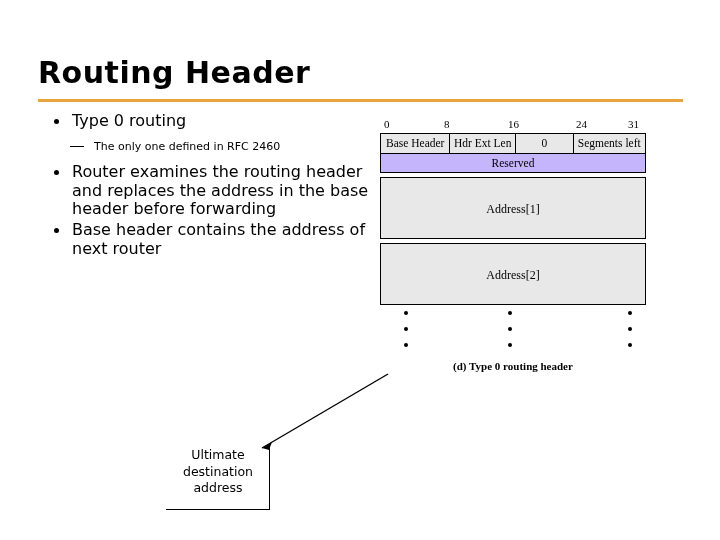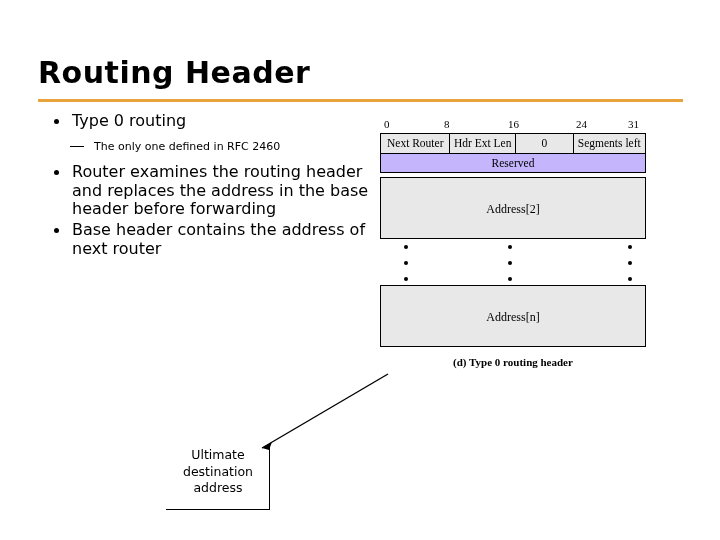--- a/index.html
+++ b/index.html
@@ -239,49 +239,49 @@
 
     <div class="ruler">
       <span style="left:4px;">0</span>
       <span style="left:64px;">8</span>
       <span style="left:128px;">16</span>
       <span style="left:196px;">24</span>
       <span style="left:248px;">31</span>
     </div>
 
     <div class="bitbox">
-      <div class="cell" style="width:70px;">Next Router</div>
+      <div class="cell" style="width:70px;">Base Header</div>
       <div class="cell" style="width:66px;">Hdr Ext Len</div>
       <div class="cell" style="width:58px;">0</div>
       <div class="cell" style="width:72px;">Segments left</div>
     </div>
 
     <div class="fullrow">Reserved</div>
 
+    <div class="addrbox">Address[1]</div>
     <div class="addrbox">Address[2]</div>
 
     <div class="dotsrow">
       <div class="dotcol" style="left:24px;">
           <i></i>
           <i></i>
           <i></i>
         </div>
       <div class="dotcol" style="left:128px;">
           <i></i>
           <i></i>
           <i></i>
         </div>
       <div class="dotcol" style="left:248px;">
           <i></i>
           <i></i>
           <i></i>
         </div>
     </div>
 
-    <div class="addrbox" style="margin-top:0;">Address[n]</div>
 
     <div class="figcaption">(d) Type 0 routing header</div>
   </div>
 
   <svg class="leader" viewBox="0 0 140 82">
     <line x1="138" y1="2" x2="12" y2="76" stroke="#000000" stroke-width="1.4"></line>
     <polygon points="12,76 22,70 19,78" fill="#000000"></polygon>
   </svg>
 
   <div class="callout-box"></div>

